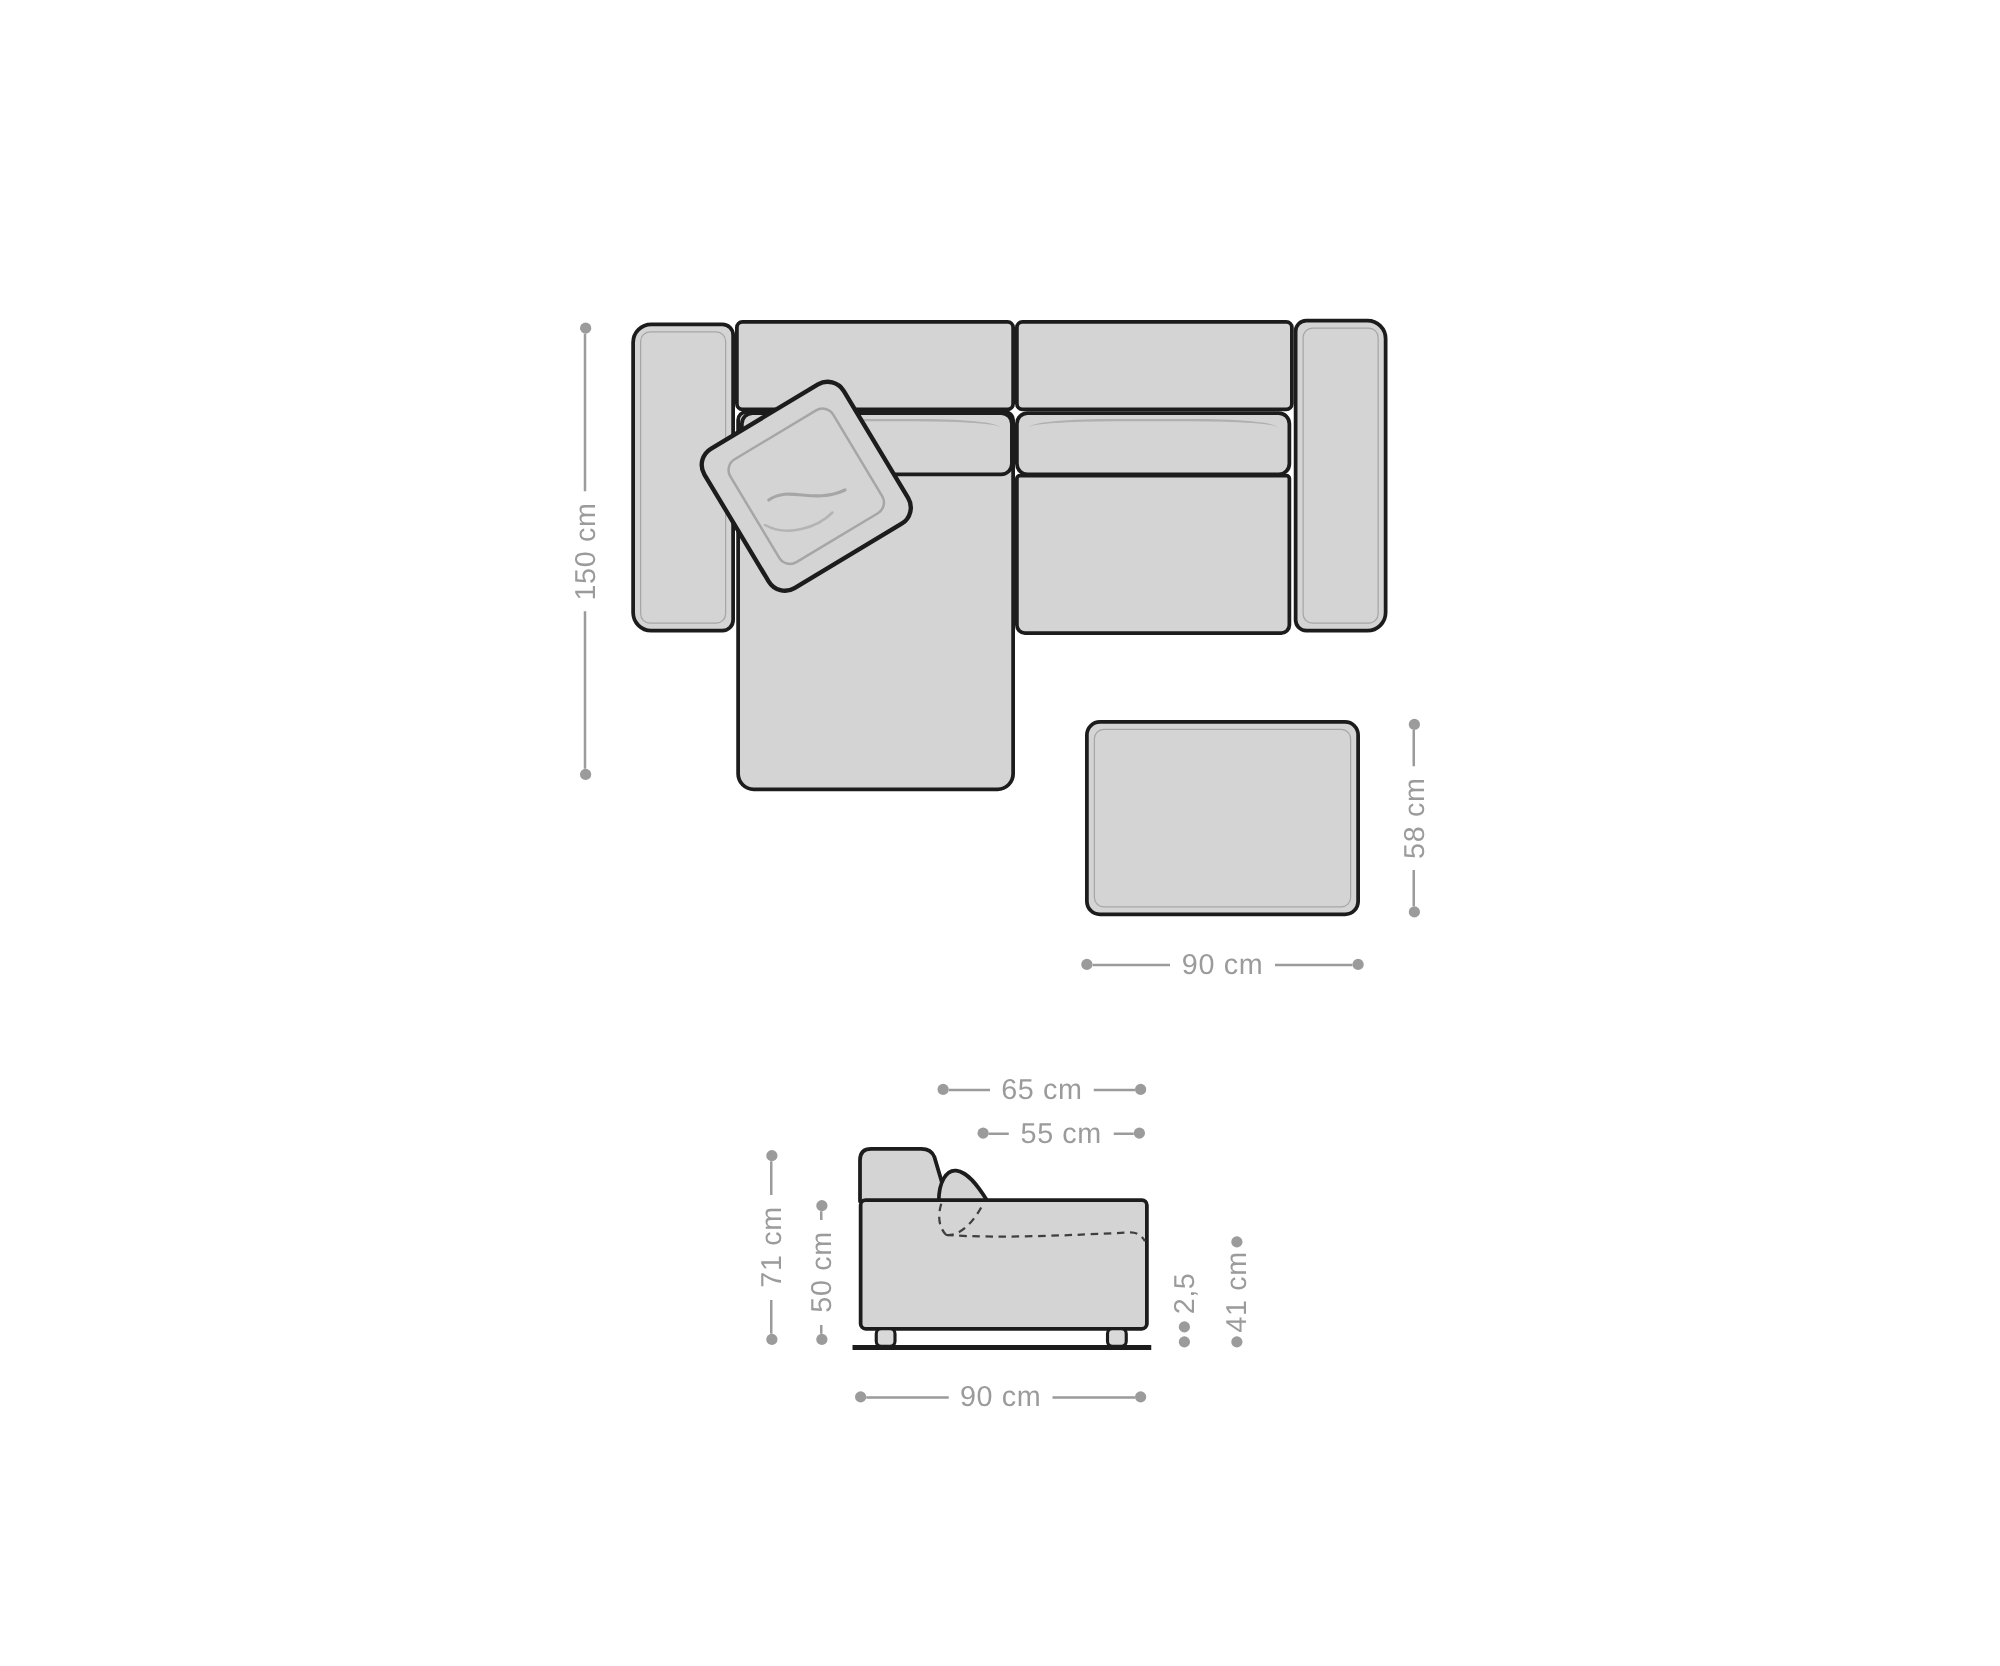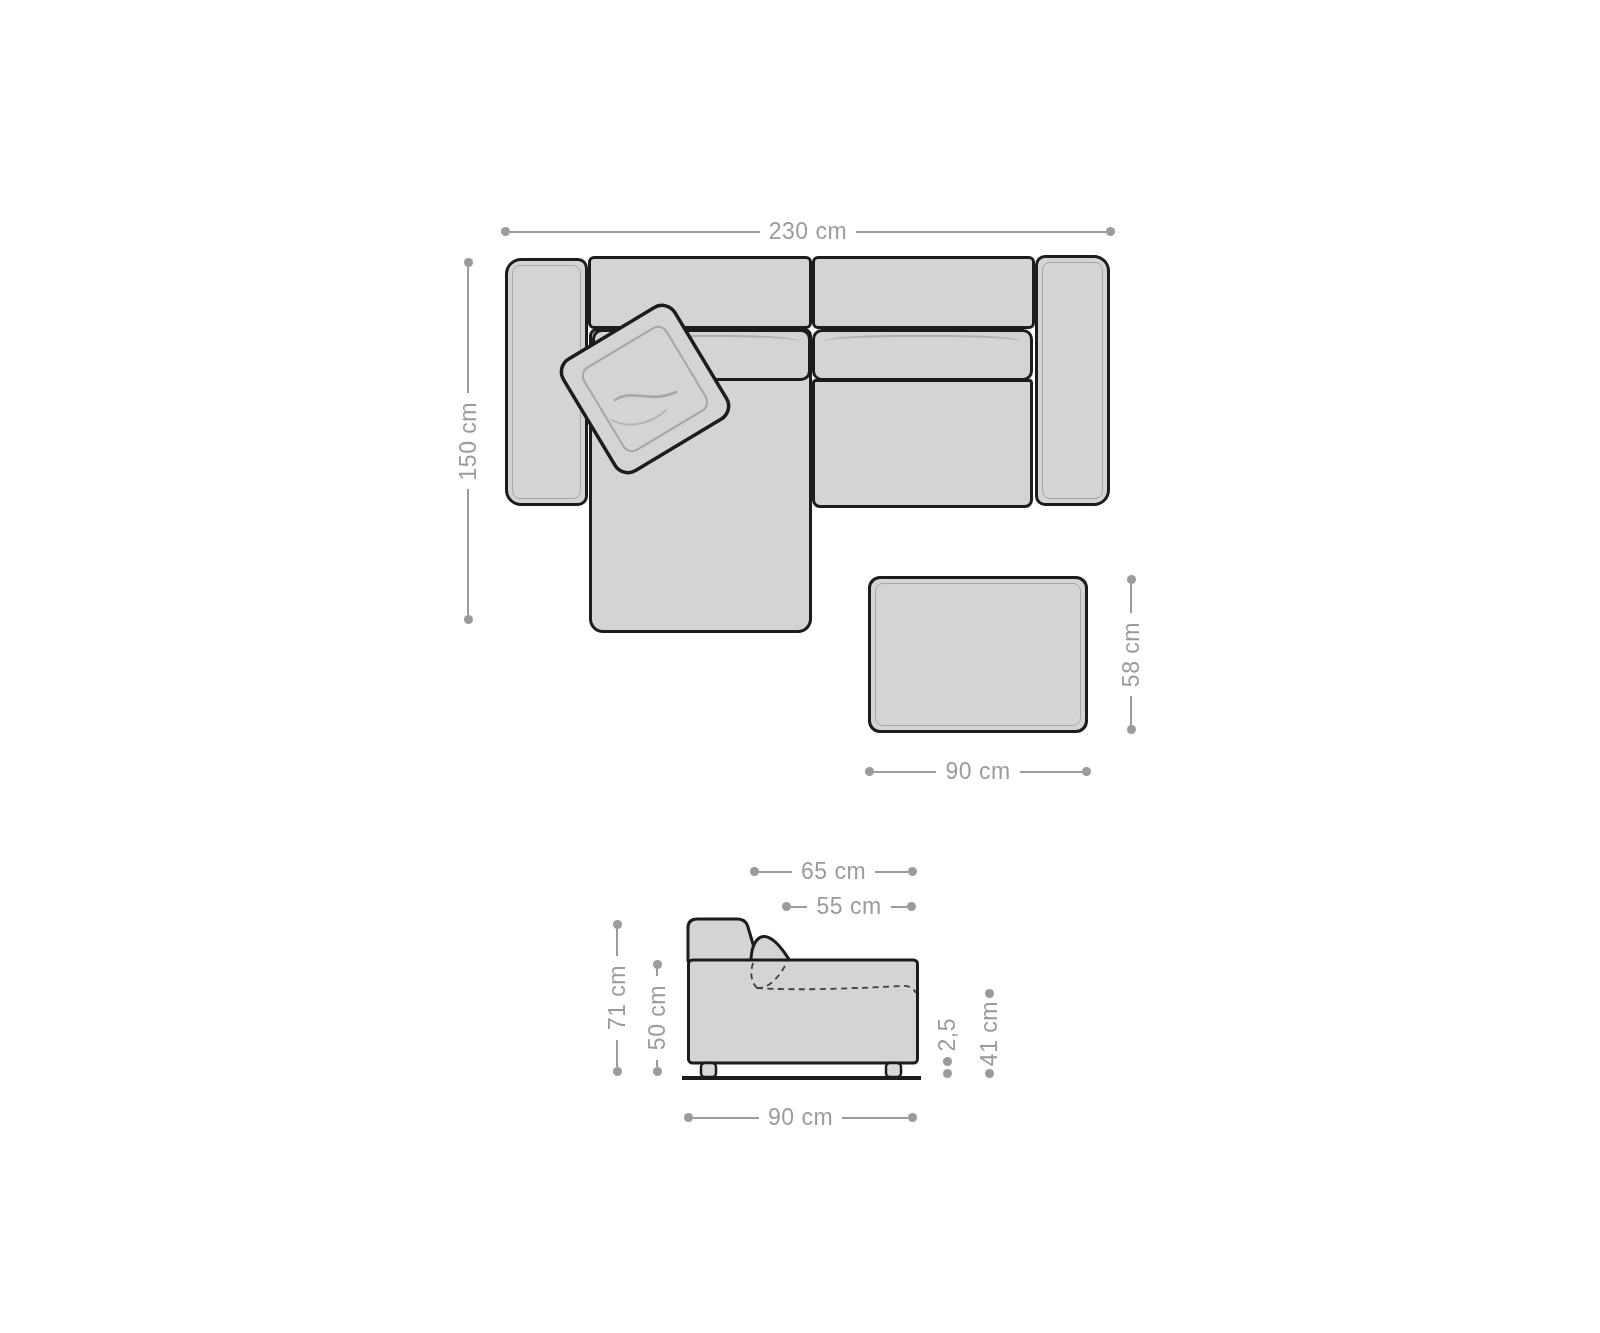--- a/index.html
+++ b/index.html
@@ -63,27 +63,20 @@
 
   <svg style="left:525px; top:275px; z-index:5;" width="240" height="230" viewBox="525 275 240 230">
     <g transform="rotate(-31 645 389)">
       <rect x="580" y="324" width="130" height="130" rx="15" fill="#d4d4d5" stroke="#1c1c1c" stroke-width="3.5"></rect>
       <rect x="597" y="341" width="96" height="96" rx="10" fill="none" stroke="#a6a6a6" stroke-width="2"></rect>
     </g>
     <path d="M615 400 C632 388 650 404 676 392" stroke="#a6a6a6" stroke-width="2.5" fill="none" stroke-linecap="round"></path>
     <path d="M612 420 C630 430 654 422 666 410" stroke="#b4b4b4" stroke-width="2" fill="none" stroke-linecap="round"></path>
   </svg>
 
-  <div class="dim dim-h" style="left:501px; top:218px; width:614px;">
-    <span class="dot"></span>
-    <span class="line"></span>
-    <span class="lbl">230 cm</span>
-    <span class="line"></span>
-    <span class="dot"></span>
-  </div>
 
   <div class="dim dim-v" style="left:453px; top:258px; width:30px; height:366px; align-items:center;">
     <span class="dot"></span>
     <span class="line"></span>
     <span class="lbl">150 cm</span>
     <span class="line"></span>
     <span class="dot"></span>
   </div>
 
   <div class="shape dbl" style="left:868px; top:576px; width:220px; height:157px; border-radius:12px; z-index:1;"></div>

